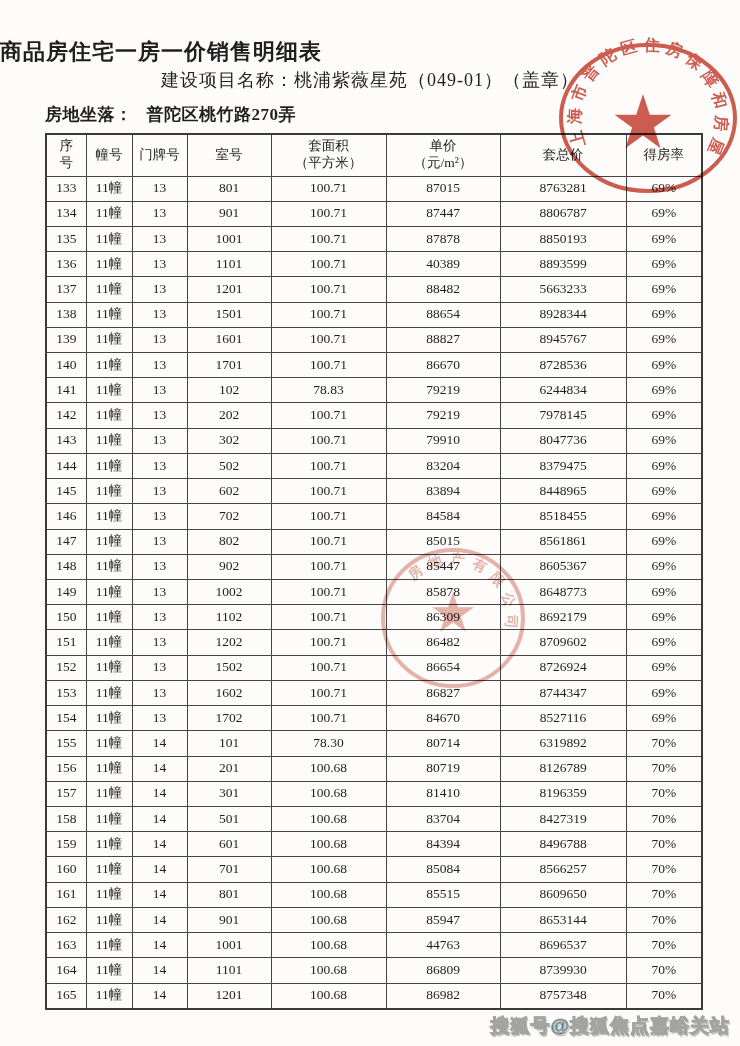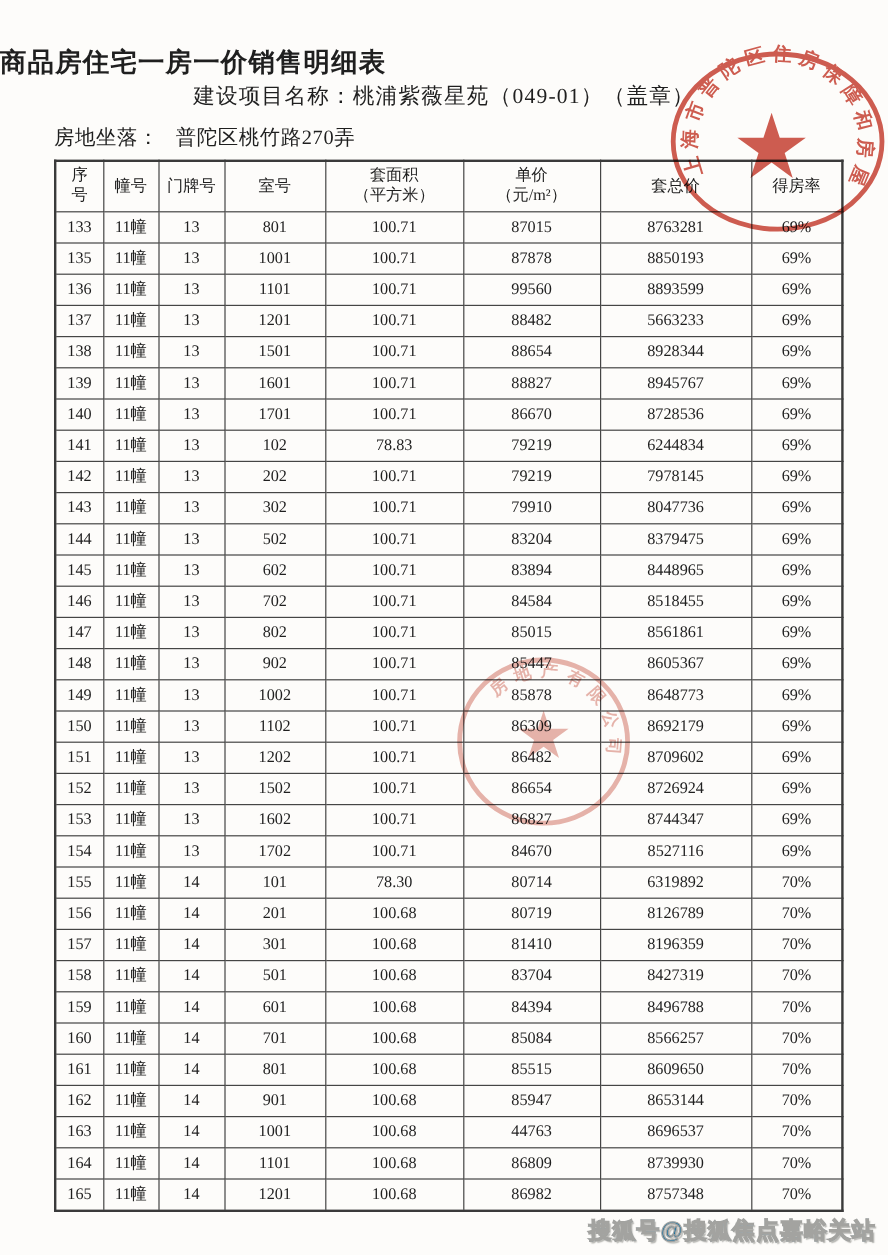--- a/index.html
+++ b/index.html
@@ -13,21 +13,21 @@
   .doc-title {
     position:absolute; top:37px; left:0; width:100%;
     text-align:left; font-size:22px; font-weight:bold; letter-spacing:1px;
   }
   .doc-subtitle {
     position:absolute; top:68px; left:0; width:100%;
     text-align:center; font-size:18px; font-weight:normal; letter-spacing:1px;
   }
   .location-line {
     position:absolute; top:103px; left:45px;
-    font-size:17px; letter-spacing:0.5px;
+    font-size:17px; letter-spacing:0.5px;font-weight:bold;
   }
   .location-line .loc-value { margin-left:14px; }
 
   table.price-table {
     position:absolute; top:133px; left:45px;
     width:656px; height:877px;
     border-collapse:collapse; table-layout:fixed;
     font-size:13.5px;
   }
   .price-table col.c1{width:40px}.price-table col.c2{width:46px}
@@ -112,36 +112,46 @@
           <td>133</td>
           <td>11幢</td>
           <td>13</td>
           <td>801</td>
           <td>100.71</td>
           <td>87015</td>
           <td>8763281</td>
           <td>69%</td>
         </tr>
         <tr>
+          <td>134</td>
+          <td>11幢</td>
+          <td>13</td>
+          <td>901</td>
+          <td>100.71</td>
+          <td>87447</td>
+          <td>8806787</td>
+          <td>69%</td>
+        </tr>
+        <tr>
           <td>135</td>
           <td>11幢</td>
           <td>13</td>
           <td>1001</td>
           <td>100.71</td>
           <td>87878</td>
           <td>8850193</td>
           <td>69%</td>
         </tr>
         <tr>
           <td>136</td>
           <td>11幢</td>
           <td>13</td>
           <td>1101</td>
           <td>100.71</td>
-          <td>99560</td>
+          <td>40389</td>
           <td>8893599</td>
           <td>69%</td>
         </tr>
         <tr>
           <td>137</td>
           <td>11幢</td>
           <td>13</td>
           <td>1201</td>
           <td>100.71</td>
           <td>88482</td>

